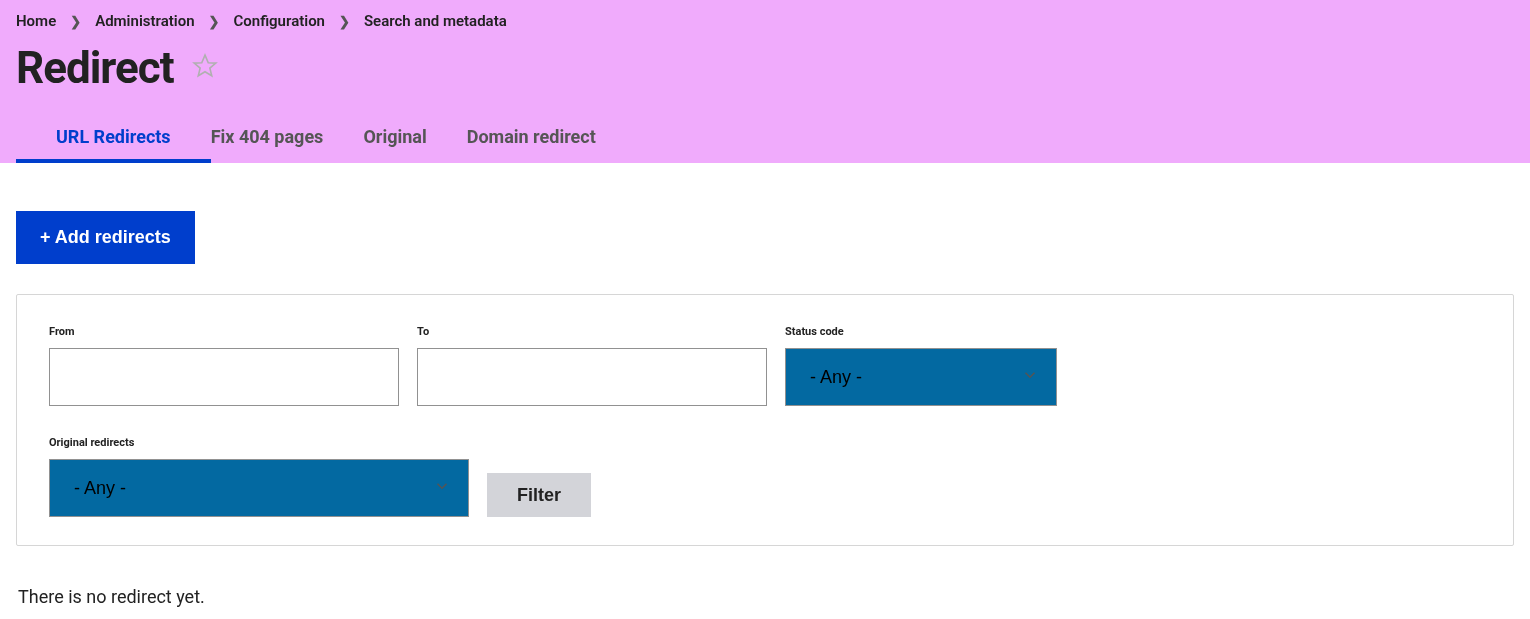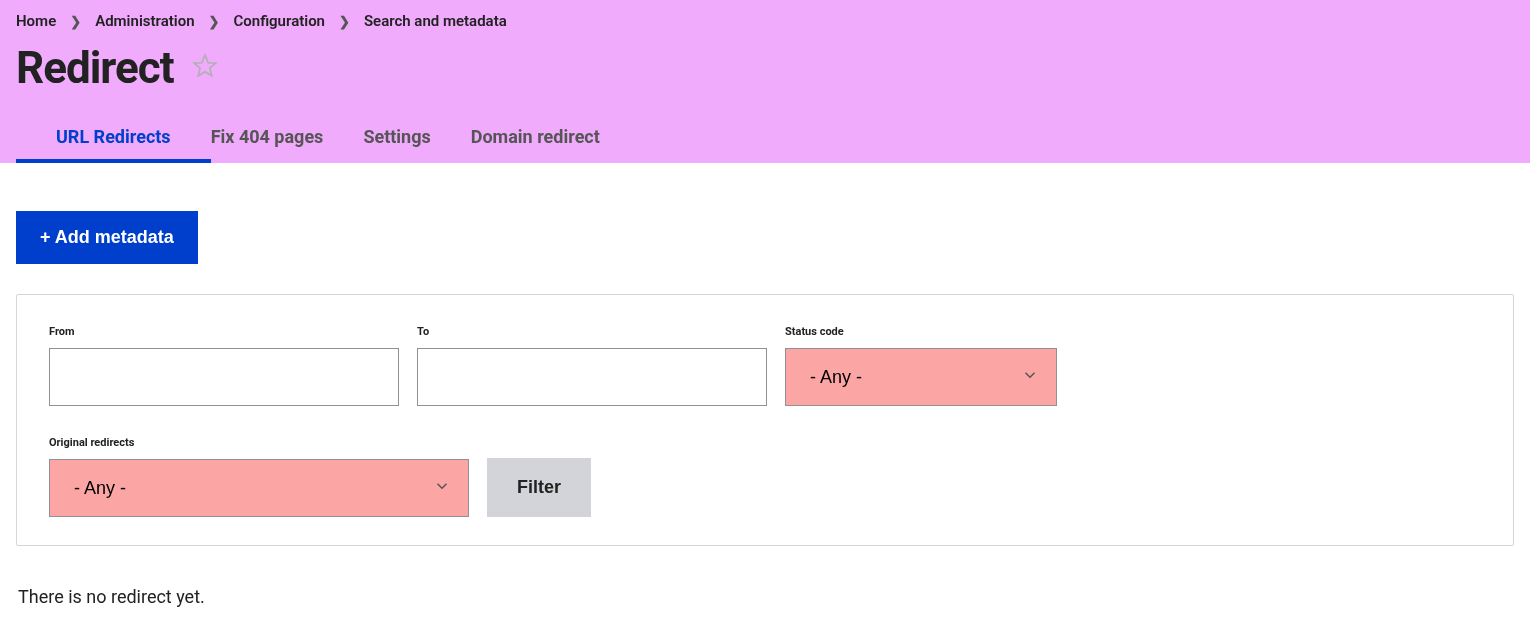--- a/index.html
+++ b/index.html
@@ -115,35 +115,35 @@
     }
     .select-wrap {
       position: relative;
       display: inline-block;
     }
     .select-input {
       height: 58px;
       border: 1px solid #919191;
       font-size: 18px;
       padding: 0 48px 0 24px;
-      background: #fca5a5;
+      background: #0369a1;
       appearance: none;
       -webkit-appearance: none;
       cursor: pointer;
     }
     .chevron {
       position: absolute;
       right: 18px;
       top: 50%;
       transform: translateY(-50%);
       pointer-events: none;
       color: #555;
     }
     .filter-btn {
-      height: 59px;
+      height: 44px;
       background: #d3d4d9;
       border: none;
       font-size: 18px;
       font-weight: 700;
       padding: 0 30px;
       cursor: pointer;
       color: #222;
       text-align: right;
     }
     .filter-row.second {
@@ -180,27 +180,27 @@
     <span class="star-icon">
       <svg width="26" height="26" viewBox="0 0 24 24" fill="none" stroke="currentColor" stroke-width="1.5">
         <polygon points="12,2 15,9 22,9.3 16.5,14 18.2,21 12,17.3 5.8,21 7.5,14 2,9.3 9,9"></polygon>
       </svg>
     </span>
   </div>
 
   <div class="tabs">
     <div class="tab active">URL Redirects</div>
     <div class="tab">Fix 404 pages</div>
-    <div class="tab">Settings</div>
+    <div class="tab">Original</div>
     <div class="tab">Domain redirect</div>
   </div>
 </div>
 
 <div class="main">
-  <button class="primary-btn">+ Add metadata</button>
+  <button class="primary-btn">+ Add redirects</button>
 
   <div class="filter-box">
     <div class="filter-row">
       <div class="filter-field">
         <label class="filter-label">From</label>
         <input type="text" class="text-input w-from" value="" style="">
       </div>
       <div class="filter-field">
         <label class="filter-label">To</label>
         <input type="text" class="text-input w-to" value="" style="">

